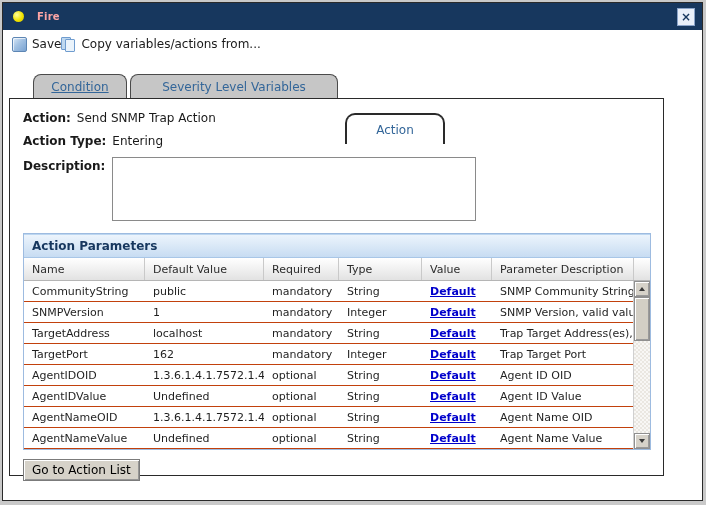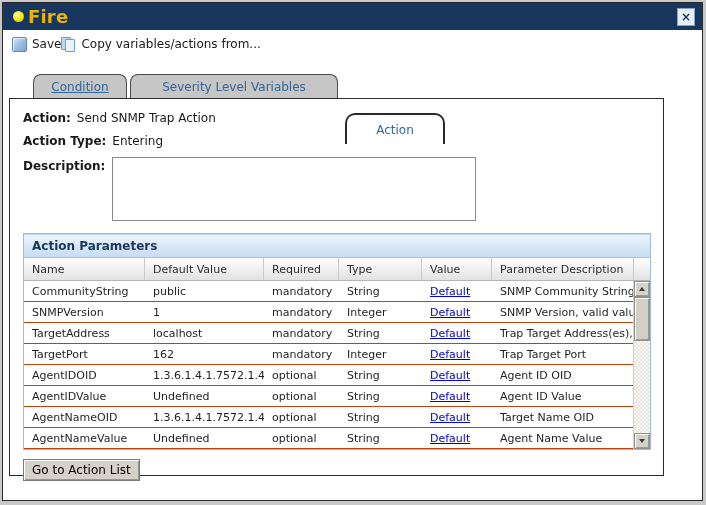--- a/index.html
+++ b/index.html
@@ -18,21 +18,21 @@
   .titlebar{
     position:absolute;left:0;top:0;right:0;height:27px;
     background:#17375E;
     display:flex;align-items:center;
   }
   .fire-icon{
     width:11px;height:11px;border-radius:50%;
     background:radial-gradient(circle at 35% 35%, #ffff9e, #f2e400 55%, #cdbd00);
     margin-left:10px;flex:0 0 auto;
   }
-  .title{color:#eab308;font-weight:bold;font-size:18px;margin-left:4px;letter-spacing:.2px;}
+  .title{color:#fca5a5;font-weight:bold;font-size:10px;margin-left:13px;letter-spacing:.2px;}
   .close-btn{
     position:absolute;right:7px;top:5px;width:16px;height:16px;
     background:#e9eff9;border:1px solid #8aa3c9;
     display:flex;align-items:center;justify-content:center;cursor:pointer;
   }
   .close-x{color:#17375E;font-weight:bold;font-size:12px;line-height:1;}
   .close-x::before{content:"\00D7";}
   
   .toolbar{
     position:absolute;left:0;top:27px;right:0;height:28px;background:#ffffff;
@@ -95,21 +95,21 @@
   .c-required{width:75px;flex:0 0 auto;}
   .c-type{width:83px;flex:0 0 auto;}
   .c-value{width:70px;flex:0 0 auto;}
   .c-desc{flex:1 1 auto;border-right:none;}
   .th-filler{width:17px;flex:0 0 auto;border-right:none;border-left:1px solid #c9c9c9;}
   .tbody-wrap{position:relative;height:168px;}
   .tbody{position:absolute;left:0;top:0;right:17px;bottom:0;overflow:hidden;}
   .trow{display:flex;height:20px;border-bottom:1px solid #c2410c;font-size:11px;color:#1f1f1f;text-align:right;}
   .cell{display:flex;align-items:center;padding-left:8px;box-sizing:border-box;
     white-space:nowrap;overflow:hidden;}
-  .default-link{color:#0000cc;font-weight:normal;text-decoration:underline;cursor:pointer;}
+  .default-link{color:#0000cc;font-weight:bold;text-decoration:underline;cursor:pointer;}
   .bold-default{font-weight:normal;}
   
   .vscrollbar{position:absolute;right:0;top:0;bottom:0;width:17px;border-left:1px solid #d0d0d0;box-sizing:border-box;}
   .sb-btn{
     position:absolute;left:0;width:16px;height:16px;background:#d6d2c9;
     border:1px solid #8f8f8f;box-sizing:border-box;
     box-shadow:inset 1px 1px 0 #ffffff, inset -1px -1px 0 #9a9a9a;
     display:flex;align-items:center;justify-content:center;cursor:pointer;
   }
   .sb-btn.up{top:0;}
@@ -262,21 +262,21 @@
     <div class="cell c-desc">Agent ID Value</div>
   </div>
               <div class="trow">
     <div class="cell c-name">AgentNameOID</div>
     <div class="cell c-default">1.3.6.1.4.1.7572.1.4.4</div>
     <div class="cell c-required">optional</div>
     <div class="cell c-type">String</div>
     <div class="cell c-value">
       <a class="default-link">Default</a>
     </div>
-    <div class="cell c-desc">Target Name OID</div>
+    <div class="cell c-desc">Agent Name OID</div>
   </div>
               <div class="trow">
     <div class="cell c-name">AgentNameValue</div>
     <div class="cell c-default bold-default">Undefined</div>
     <div class="cell c-required">optional</div>
     <div class="cell c-type">String</div>
     <div class="cell c-value">
       <a class="default-link">Default</a>
     </div>
     <div class="cell c-desc">Agent Name Value</div>

